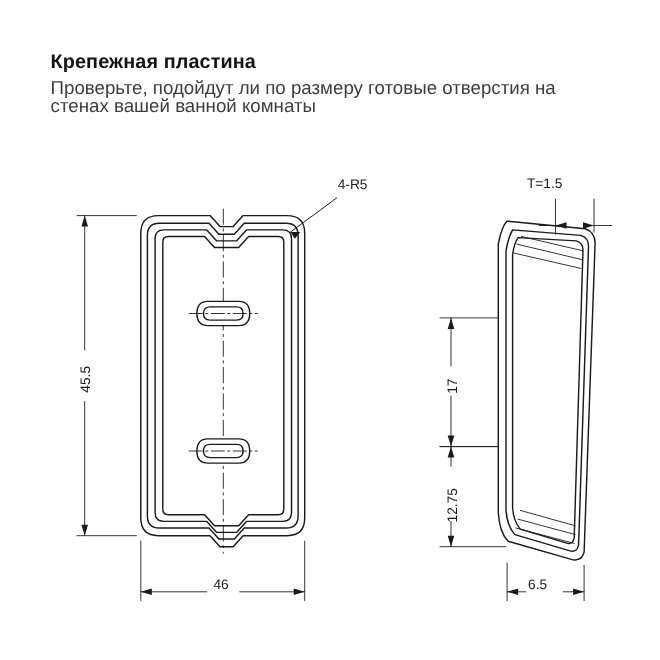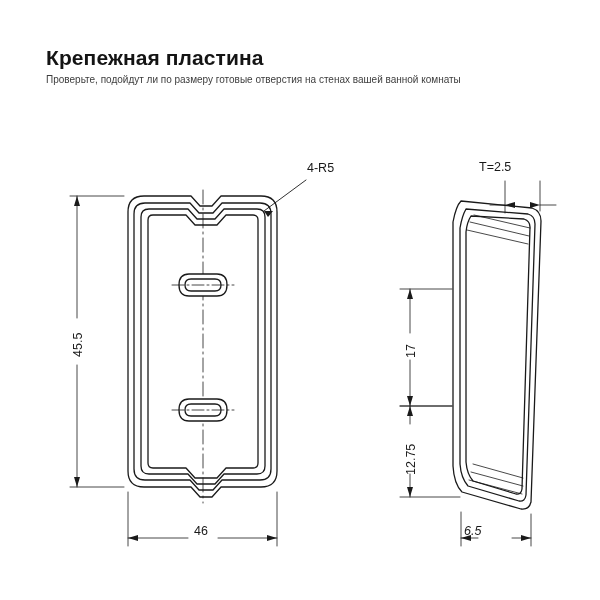--- a/index.html
+++ b/index.html
@@ -16,31 +16,31 @@
     overflow: hidden;
   }
   .page {
     position: absolute;
     inset: 0;
   }
   .title {
     position: absolute;
     left: 46px;
     top: 46px;
-    font-size: 21px;
+    font-size: 18px;
     font-weight: bold;
     letter-spacing: 0.1px;
     color: #141414;
   }
   .subtitle {
     position: absolute;
     left: 46px;
     top: 72px;
     width: 510px;
-    font-size: 10px;
+    font-size: 17px;
     line-height: 16.5px;
     color: #3d3d3d;
   }
   .drawing {
     position: absolute;
     left: 0;
     top: 0;
   }
   .label {
     position: absolute;
@@ -257,18 +257,18 @@
         <line x1="512" y1="538" x2="531" y2="538"></line>
         <path d="M 461 538 L 471 535 L 471 541 Z" fill="#1a1a1a" stroke="none"></path>
         <path d="M 531 538 L 521 535 L 521 541 Z" fill="#1a1a1a" stroke="none"></path>
       </g>
     </g>
   </svg>
 
   <div class="label" style="left:307px; top:161px;">4-R5</div>
   <div class="label vert" style="left:71px; top:357px;">45.5</div>
   <div class="label" style="left:194px; top:524px;">46</div>
-  <div class="label" style="left:479px; top:160px;">T=2.5</div>
+  <div class="label" style="left:479px; top:160px;">T=1.5</div>
   <div class="label vert" style="left:404px; top:358px;">17</div>
   <div class="label vert" style="left:404px; top:475px;">12.75</div>
-  <div class="label" style="left:464px; top:524px;font-style:italic;">6.5</div>
+  <div class="label" style="left:480px; top:524px;">6.5</div>
 
 </div>
 
 </body></html>

